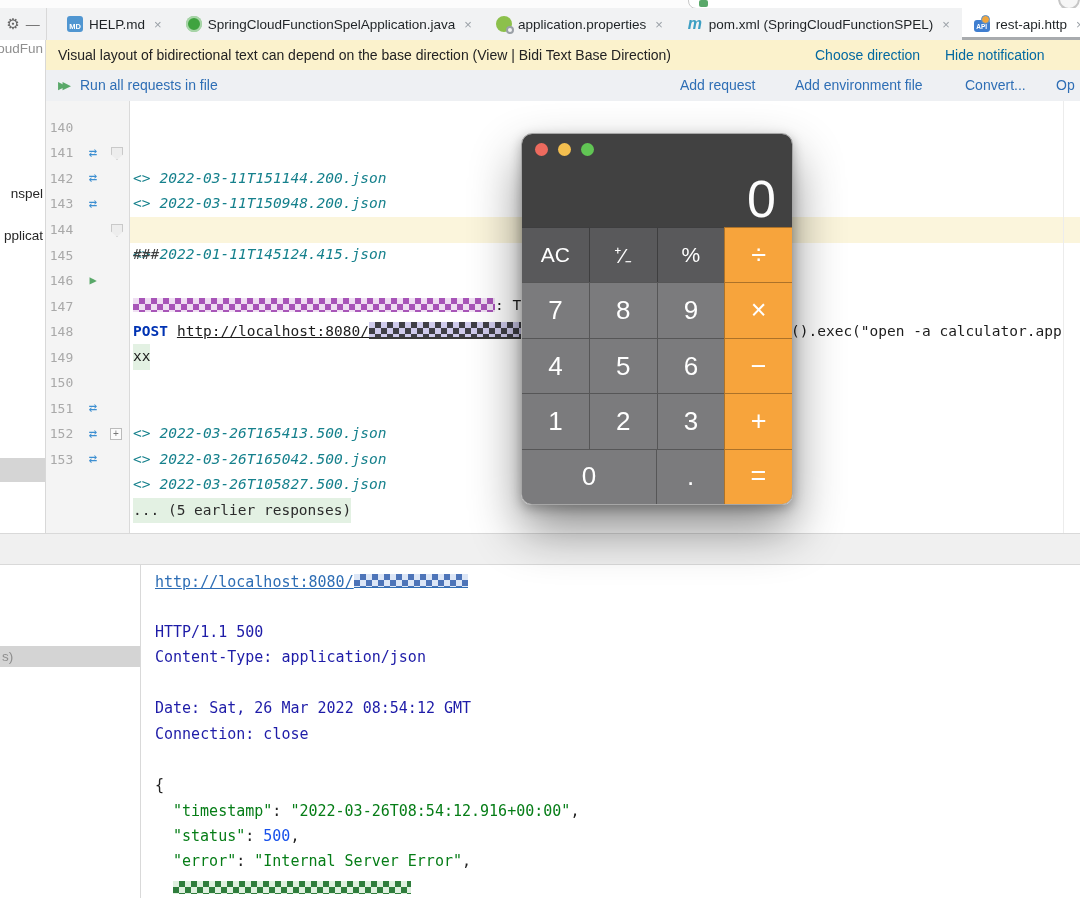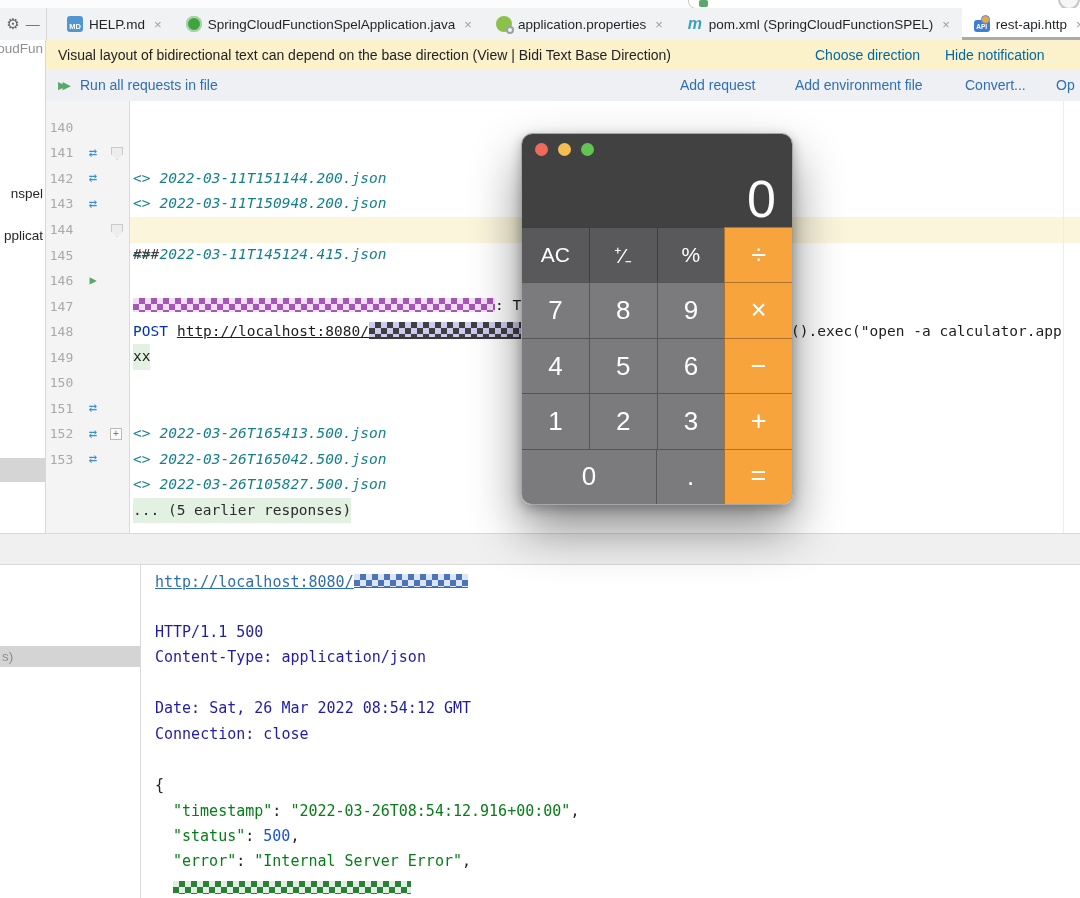--- a/index.html
+++ b/index.html
@@ -67,21 +67,21 @@
   .gicon{position:absolute;left:36px;width:22px;text-align:center;color:#3D8FD1;font-size:14px;}
   .grun{color:#59A869;font-size:12px;}
   .foldpent{position:absolute;left:65px;top:7px;width:12px;height:13px;background:#EDEDED;border:1px solid #C9C9C9;
         box-sizing:border-box;clip-path:polygon(0 0,100% 0,100% 58%,50% 100%,0 58%);}
   .foldplus{position:absolute;left:64px;top:7px;width:12px;height:12px;border:1px solid #BBBBBB;background:#FBFBFB;
         color:#777;font-size:10px;line-height:10px;text-align:center;box-sizing:border-box;font-family:"Liberation Sans",sans-serif;}
   .code{position:absolute;left:87px;text-align:center;}
   .rfile{color:#15808C;}
   .fname{font-style:italic;margin-left:9px;}
   .sepline{color:#3F3F3F;font-style:italic;}
-  .kw{color:#0033B3;font-weight:normal;}
+  .kw{color:#0033B3;font-weight:bold;}
   .urltxt{margin-left:9px;text-decoration:underline;}
   .hl-green{background:#E3F1E3;}
   .mosaic{display:inline-block;vertical-align:middle;margin-top:-3px;
           background-size:12px 12px;background-position:0 0;}
   .mz-dark{background-image:repeating-conic-gradient(#3F3F46 0% 25%,#CFCBEC 25% 50%);border-bottom:2px solid #3A3A3A;}
   .mz-purple{background-image:repeating-conic-gradient(#A855B8 0% 25%,#EFDFF2 25% 50%);}
   .mz-blue{background-image:repeating-conic-gradient(#4D74B8 0% 25%,#DCE6F6 25% 50%);border-bottom:1.5px solid #2E6EB5;}
   .mz-green{background-image:repeating-conic-gradient(#2F7D3C 0% 25%,#DFF0DF 25% 50%);}
 
   
@@ -201,21 +201,21 @@
     </div>
     <div class="erow" style="top:13px">
       <span class="lnum">141</span>
       <span class="gicon">⇄</span>
       <span class="code rfile"><span>&lt;&gt;</span><span class="fname">2022-03-11T150948.200.json</span></span>
     </div>
     <div class="erow" style="top:39px">
       <span class="lnum">142</span>
       <span class="gicon">⇄</span>
       <span class="foldpent"></span>
-      <span class="code rfile"><span>&lt;&gt;</span><span class="fname">2022-03-11T145124.415.json</span></span>
+      <span class="code rfile"><span>&lt;&gt;</span><span class="fname">2022-01-11T145124.415.json</span></span>
     </div>
     <div class="erow" style="top:64px">
       <span class="lnum">143</span>
     </div>
     <div class="erow" style="top:90px">
       <span class="lnum">144</span>
       <span class="code sepline">###</span>
     </div>
     <div class="erow" style="top:116px">
       <span class="lnum">145</span>

